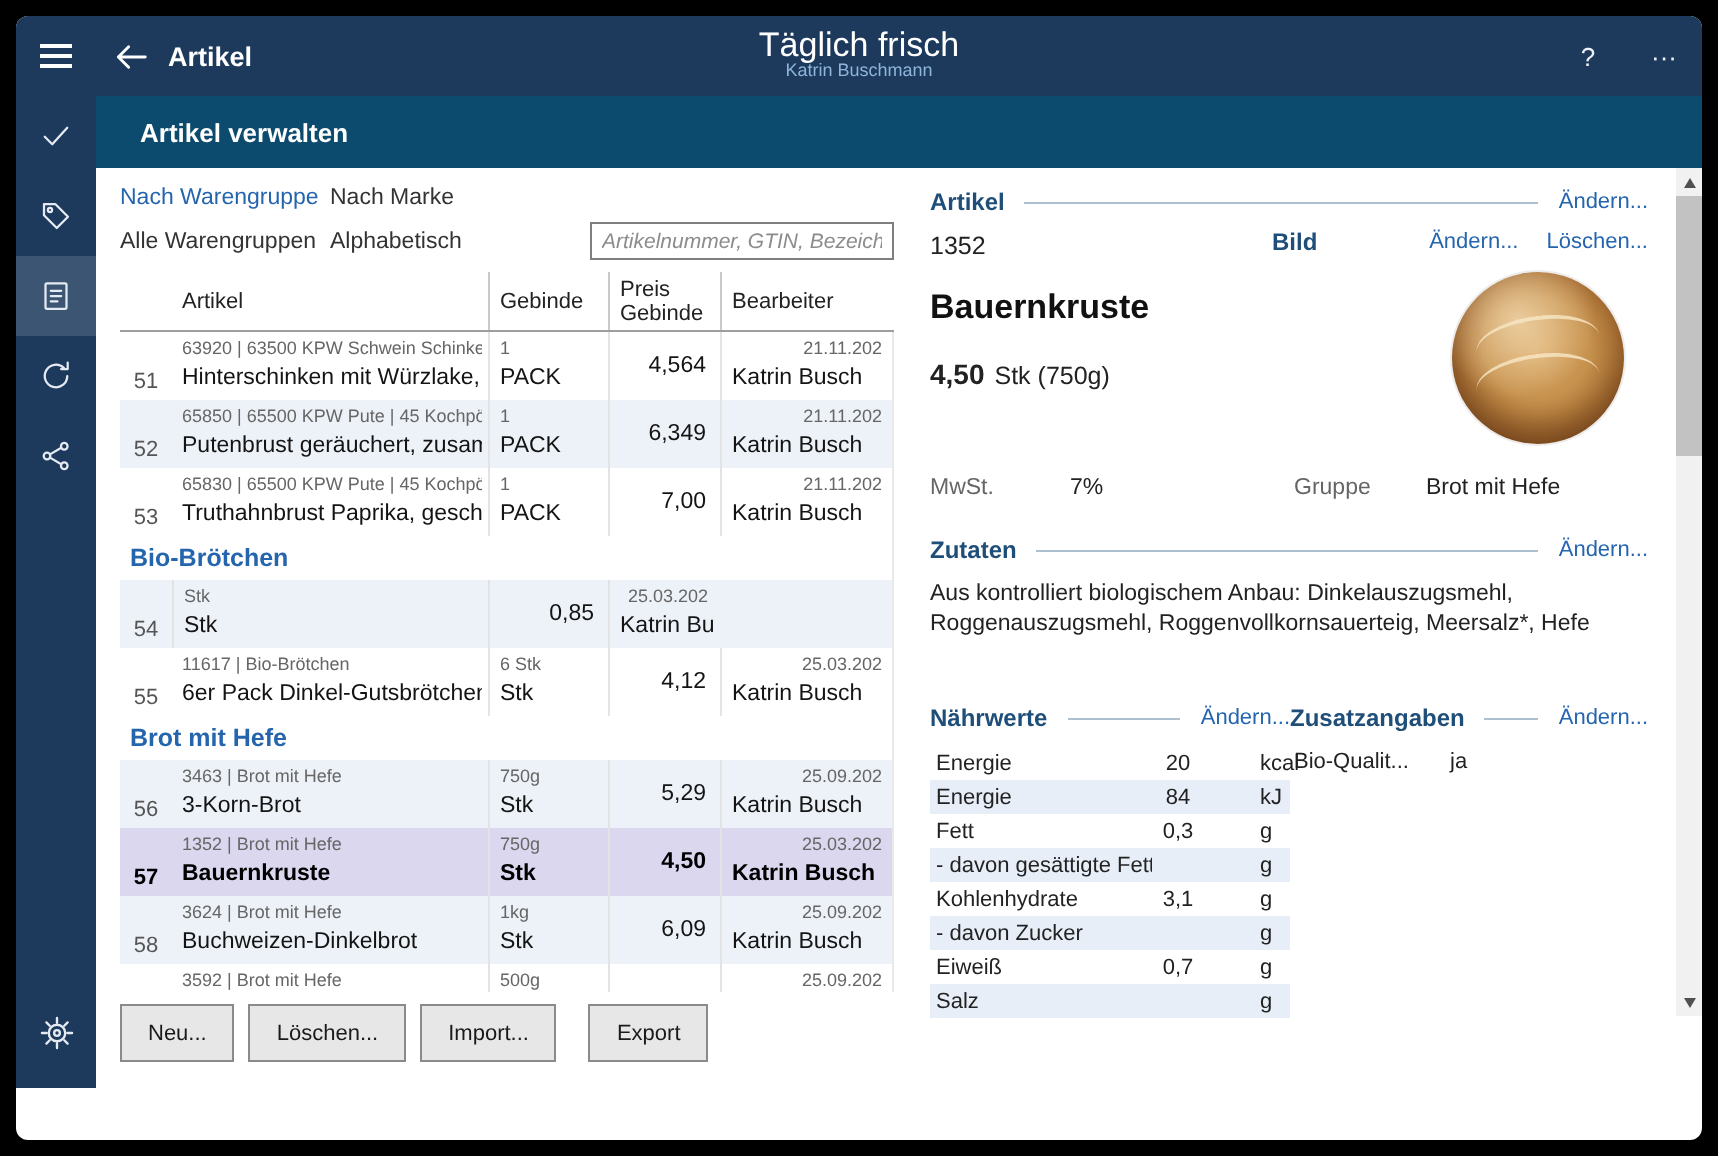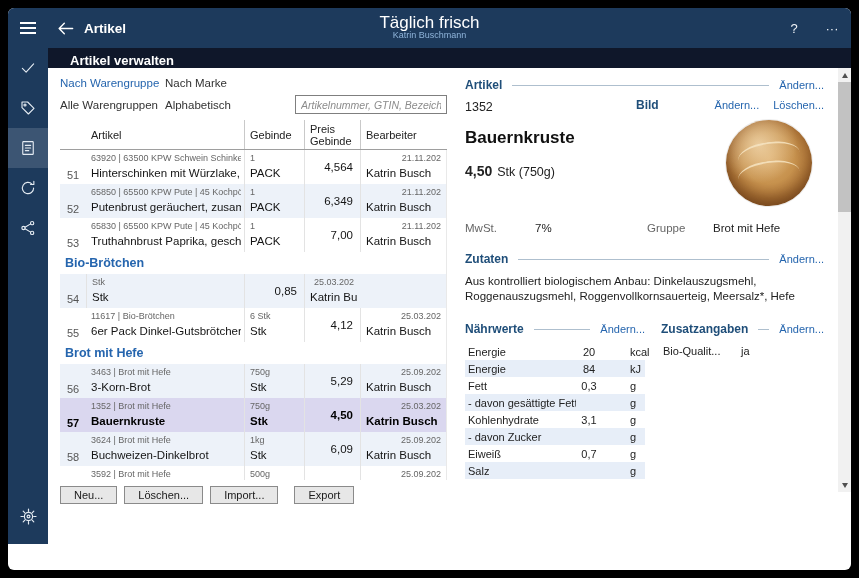--- a/index.html
+++ b/index.html
@@ -36,21 +36,21 @@
   .appbar{height:40px;background:#1d3a5c;display:flex;align-items:center;position:relative;flex-shrink:0}
   .back-btn{width:34px;height:40px;display:flex;align-items:center;justify-content:center;cursor:pointer}
   .back-btn svg{stroke:#fff;fill:none;stroke-width:1.8;stroke-linecap:round;stroke-linejoin:round}
   .page-title{color:#fff;font-weight:bold;font-size:13.5px;margin-left:2px}
   .appbar-center{position:absolute;left:0;right:40px;top:0;height:100%;display:flex;flex-direction:column;align-items:center;justify-content:center;pointer-events:none}
   .ctx-title{color:#fff;font-size:17px;line-height:15px}
   .ctx-sub{color:#8fb4da;font-size:9px;line-height:11px}
   .appbar-right{margin-left:auto;display:flex;height:100%}
   .hbtn{width:38px;height:100%;display:flex;align-items:center;justify-content:center;color:#eef2f7;font-size:13px;cursor:pointer}
 
-  .subheader{height:20px;background:#0f172a;display:flex;align-items:flex-end;flex-shrink:0}
+  .subheader{height:36px;background:#0c4a6e;display:flex;align-items:center;flex-shrink:0}
   .subheader span{color:#fff;font-weight:bold;font-size:13px;margin-left:22px}
 
   .content{flex:1;display:flex;background:#fff;min-height:0}
 
   
   .left-panel{width:407px;flex-shrink:0;padding:4px 0 0 12px;position:relative}
   .filters{position:relative;height:48px}
   .f-row{height:22px;display:flex;align-items:center;font-size:11.5px}
   .f-first{width:105px}
   a.flink{color:#2565ae;cursor:pointer}
@@ -69,21 +69,21 @@
   .cell{padding:2px 3px 0 5px;overflow:hidden}
   .meta{font-size:9px;color:#666;line-height:13px;white-space:nowrap;overflow:hidden}
   .rname{font-size:11.5px;color:#141414;line-height:17px;white-space:nowrap;overflow:hidden}
   .c-geb,.c-preis,.c-bearb{border-left:1px solid #e3e3e3}
   .c-preis{display:flex;align-items:center;justify-content:flex-end;padding:0 7px 0 3px;font-size:11.5px;color:#141414}
   .c-bearb .meta{text-align:right;padding-right:3px}
   .lt-group{height:22px;display:flex;align-items:center;padding-left:5px;color:#2565ae;font-size:12.5px;font-weight:600}
   .lt-row.selected .rname,.lt-row.selected .c-num,.lt-row.selected .c-preis{font-weight:bold;color:#000}
 
   .actions{margin-top:6px;display:flex;gap:7px}
-  .actions button{height:18px;background:#e7e7e7;border:1px solid #8a8a8a;font-size:11px;font-family:inherit;padding:0 13px;cursor:pointer;color:#1a1a1a}
+  .actions button{height:29px;background:#e7e7e7;border:1px solid #8a8a8a;font-size:11px;font-family:inherit;padding:0 13px;cursor:pointer;color:#1a1a1a}
   .actions button.export{margin-left:9px}
 
   
   .right-panel{flex:1;min-width:0;padding:10px 14px 0 10px}
   .sec{display:flex;align-items:center}
   .sec-label{color:#1f4e79;font-size:12px;font-weight:600;white-space:nowrap}
   .sec-line{flex:1;height:1px;background:#aebfce;margin:0 10px}
   a.dlink{color:#2565ae;font-size:11px;text-decoration:none;white-space:nowrap;cursor:pointer}
 
   .art-top{display:flex;margin-top:6px}
@@ -109,21 +109,21 @@
   .kv-row{display:flex;margin-top:16px;font-size:11.5px;align-items:center}
   .kv-label{color:#666}
   .kv-mwst{width:70px}
   .kv-mwst-val{width:112px;color:#222}
   .kv-gruppe{width:66px}
   .kv-gruppe-val{color:#222}
 
   .sec.mt{margin-top:18px}
   .zutaten-text{margin-top:8px;font-size:11.5px;line-height:15px;color:#222;padding-right:2px}
 
-  .bottom-cols{display:grid;grid-template-columns:180px 1fr;gap:16px;margin-top:18px}
+  .bottom-cols{display:grid;grid-template-columns:180px 1fr;margin-top:32px}
   .nut-table{margin-top:7px}
   .nut-row{display:grid;grid-template-columns:108px 26px 1fr;height:17px;align-items:center;font-size:11px;color:#222;padding-left:3px}
   .nut-row:nth-child(even){background:#e7eef8}
   .nut-label{white-space:nowrap;overflow:hidden}
   .nut-val{text-align:center}
   .nut-unit{padding-left:28px}
   .zusatz-row{display:flex;margin-top:9px;font-size:11px;color:#222;padding-left:2px}
   .zusatz-label{width:78px;white-space:nowrap;overflow:hidden}
 
   

